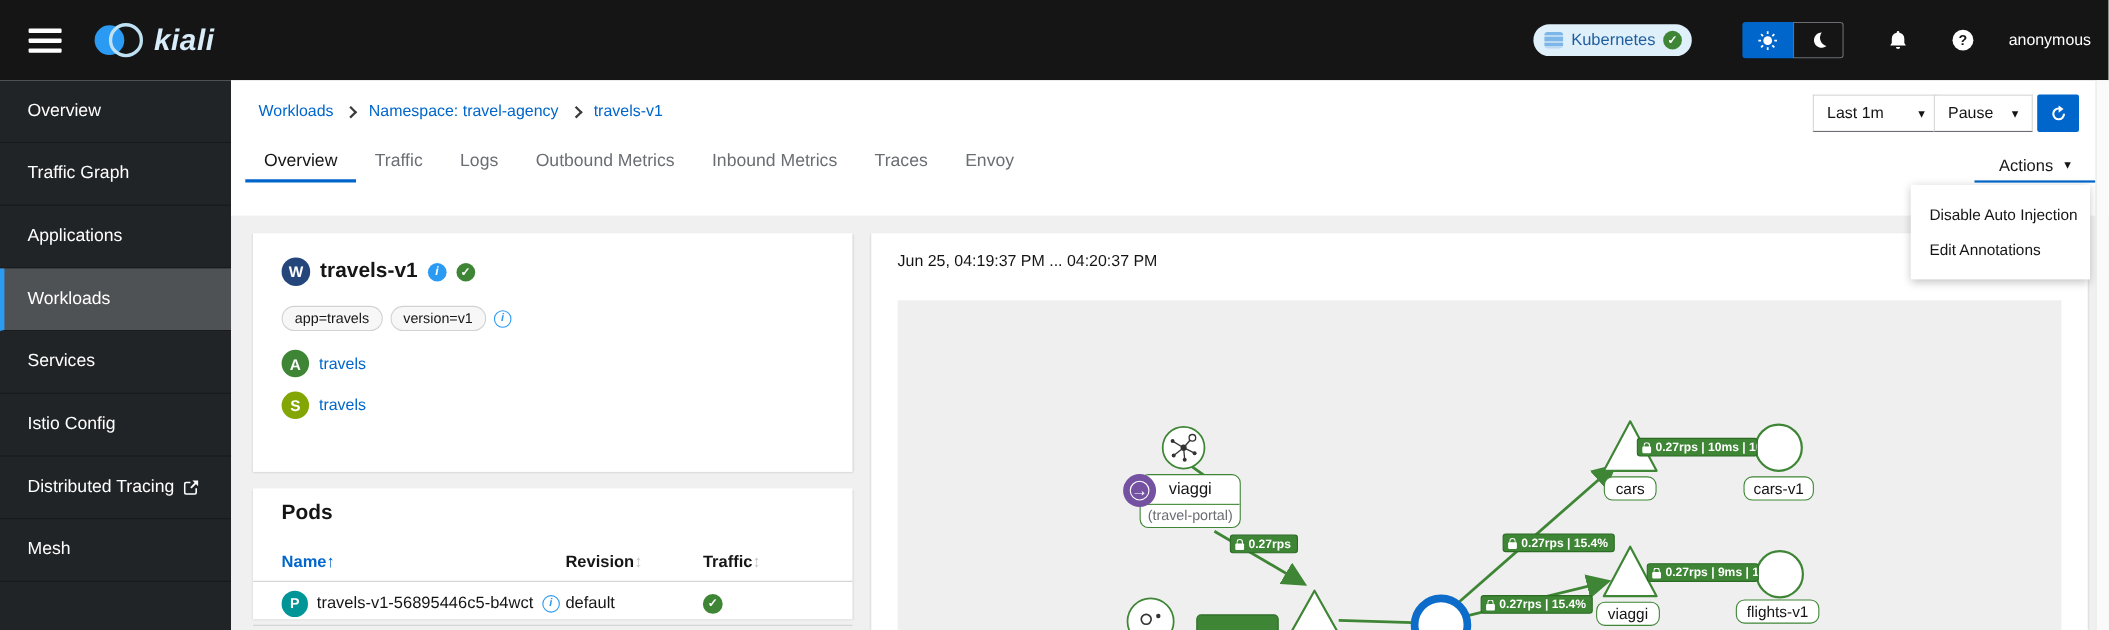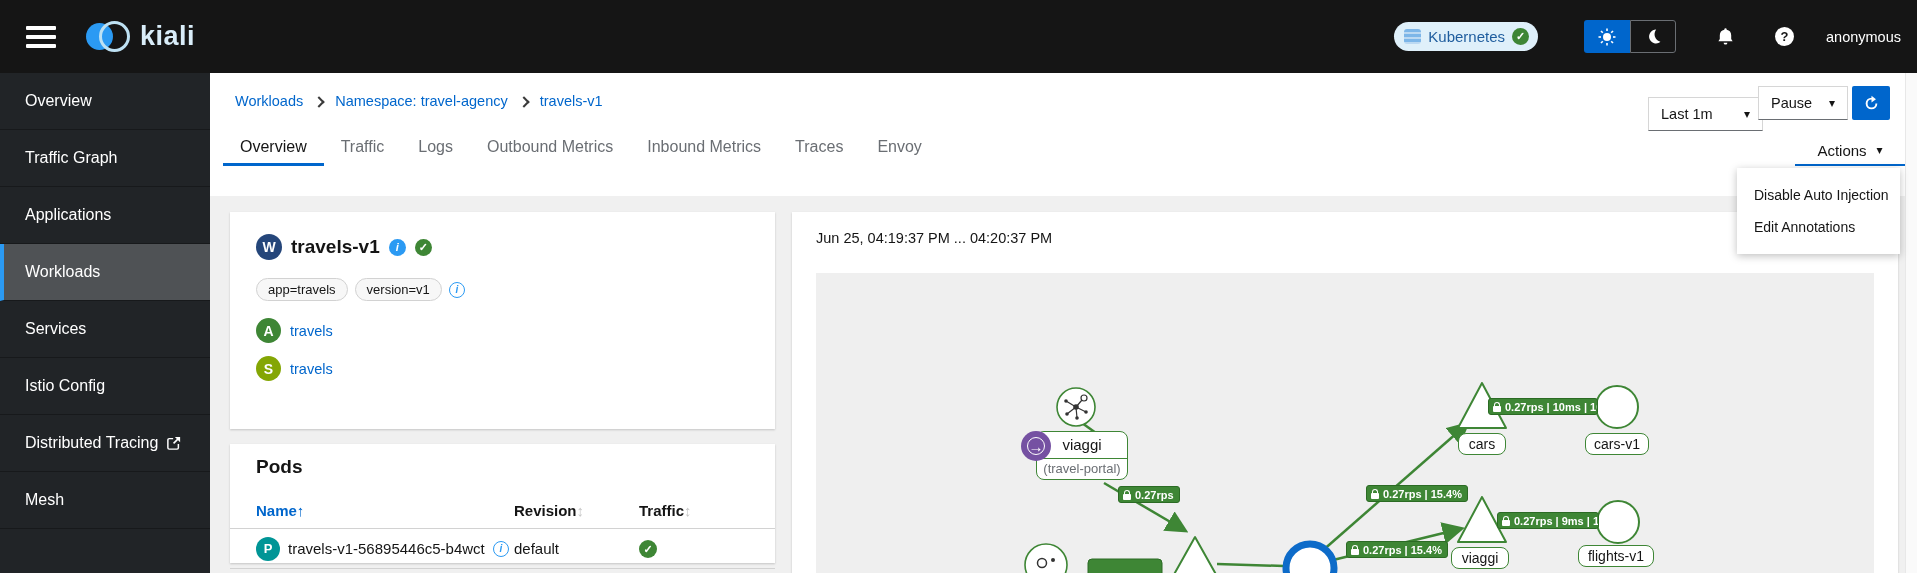--- a/index.html
+++ b/index.html
@@ -3,21 +3,21 @@
 <meta charset="utf-8">
 <style>
   * { margin:0; padding:0; box-sizing:border-box; }
   html,body { width:1917px; height:573px; overflow:hidden; font-family:"Liberation Sans",sans-serif; background:#fff; }
   .page { position:relative; width:1917px; height:573px; }
 
   
   .masthead { position:absolute; left:0; top:0; width:1917px; height:73px; background:#151515; display:flex; align-items:center; }
   .hamburger { margin-left:26px; width:30px; height:22px; display:flex; flex-direction:column; justify-content:space-between; cursor:pointer; }
   .hamburger span { display:block; height:4px; background:#fff; border-radius:1px; }
-  .brand { margin-left:30px; display:flex; align-items:center; }
+  .brand { margin-left:30px; display:flex; align-items:center;font-style:italic; }
   .logo-c1 { width:27px; height:27px; border-radius:50%; background:#2b9af3; }
   .logo-c2 { width:31px; height:31px; border-radius:50%; border:3px solid #bee1f3; margin-left:-14px; }
   .brand-name { margin-left:10px; color:#d9edf9; font-size:27px; font-weight:bold; letter-spacing:0.5px; }
   .mast-right { margin-left:auto; display:flex; align-items:center; margin-right:16px; }
   .cluster-pill { display:flex; align-items:center; gap:7px; background:#dff0fa; border-radius:15px; height:29px; padding:0 9px 0 10px; color:#1f5d9e; font-size:15px; }
   .k8s-icon { width:17px; height:15px; border-radius:3px; background:linear-gradient(#7db6e8 0 3px,#bcd9f2 3px 5px,#7db6e8 5px 8px,#bcd9f2 8px 10px,#7db6e8 10px 13px,#bcd9f2 13px 15px); }
   .check { display:inline-flex; width:17px; height:17px; border-radius:50%; background:#3e8635; color:#fff; font-size:11px; font-weight:bold; align-items:center; justify-content:center; flex:0 0 auto; }
   .theme-toggle { display:flex; margin-left:46px; }
   .theme-btn { width:46px; height:33px; display:flex; align-items:center; justify-content:center; cursor:pointer; }
   .theme-btn.sun { background:#0066cc; border-radius:3px 0 0 3px; }
@@ -34,21 +34,21 @@
   
   .content { position:absolute; left:210px; top:73px; width:1707px; height:500px; background:#fff; }
   .content-lower { position:absolute; left:0; top:123px; right:0; bottom:0; background:#f0f0f0; }
   .scroll-strip { position:absolute; right:0; top:0; width:12px; height:500px; background:#fafafa; border-left:1px solid #e8e8e8; }
 
   .breadcrumb { position:absolute; left:25px; top:20px; display:flex; align-items:center; gap:12px; font-size:14.5px; }
   .crumb { color:#0066cc; cursor:pointer; }
   .crumb-sep { width:8px; height:8px; border-right:2.5px solid #3a3a3a; border-top:2.5px solid #3a3a3a; transform:rotate(45deg); margin-top:1px; }
 
   .pf-select { position:absolute; height:34px; background:#fff; border:1px solid #d6d6d6; border-bottom-color:#6a6e73; display:flex; align-items:center; justify-content:space-between; padding:0 12px; font-size:14.5px; color:#151515; cursor:pointer; }
-  .sel-duration { left:1438px; top:24px; width:115px; }
+  .sel-duration { left:1438px; top:13px; width:115px; }
   .sel-refresh  { left:1548px; top:13px; width:90px; }
   .caret { font-size:12px; color:#151515; }
   .btn-refresh { position:absolute; left:1642px; top:13px; width:38px; height:34px; background:#0066cc; border:none; border-radius:2px; display:flex; align-items:center; justify-content:center; cursor:pointer; }
 
   .tabs { position:absolute; left:13px; top:57px; display:flex; }
   .tab { padding:8px 17px 10px; font-size:16px; color:#6a6e73; cursor:pointer; white-space:nowrap; }
   .tab.active { color:#151515; box-shadow:inset 0 -3px 0 #0066cc; }
 
   .actions-toggle { position:absolute; left:1585px; top:63px; width:110px; height:30px; display:flex; align-items:center; justify-content:center; gap:10px; font-size:15px; color:#151515; border-bottom:2px solid #0066cc; cursor:pointer; background:#fff; }
   .actions-menu { position:absolute; left:1527px; top:95px; width:163px; background:#fff; box-shadow:0 2px 8px rgba(0,0,0,0.25); padding:11px 0; z-index:60; }

